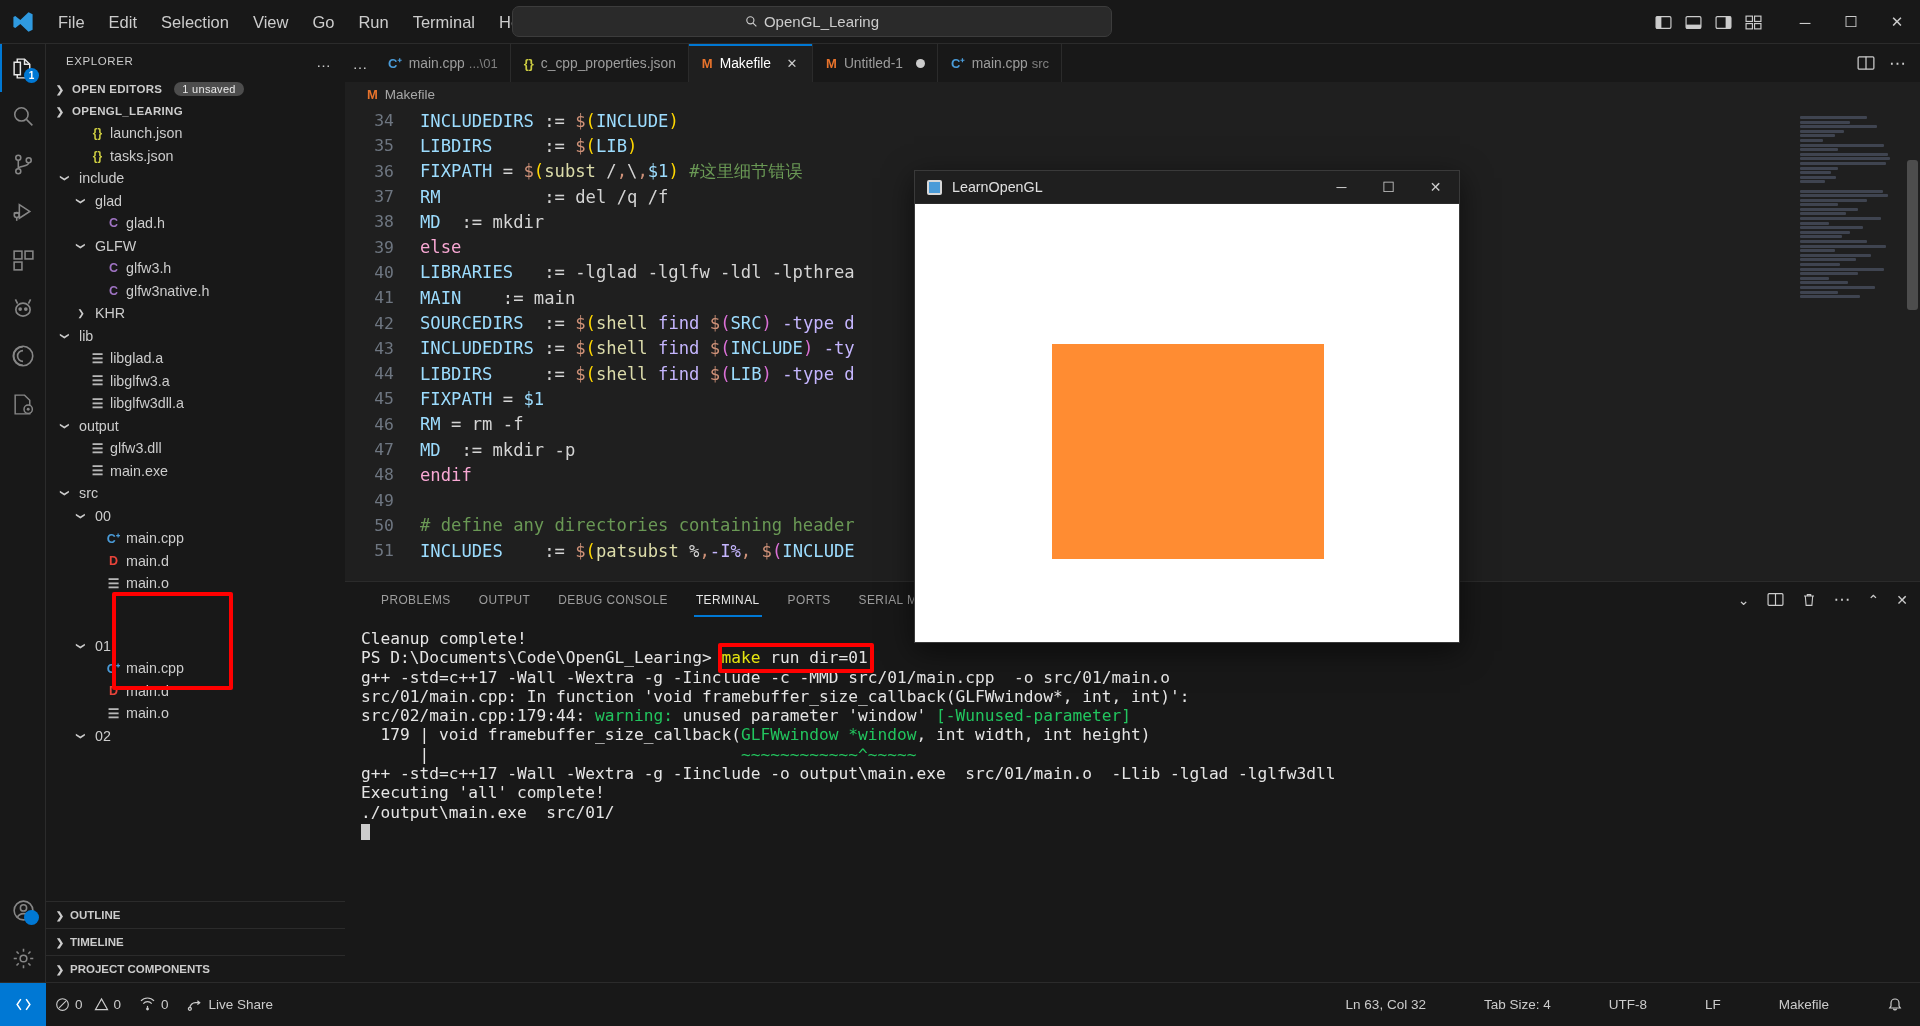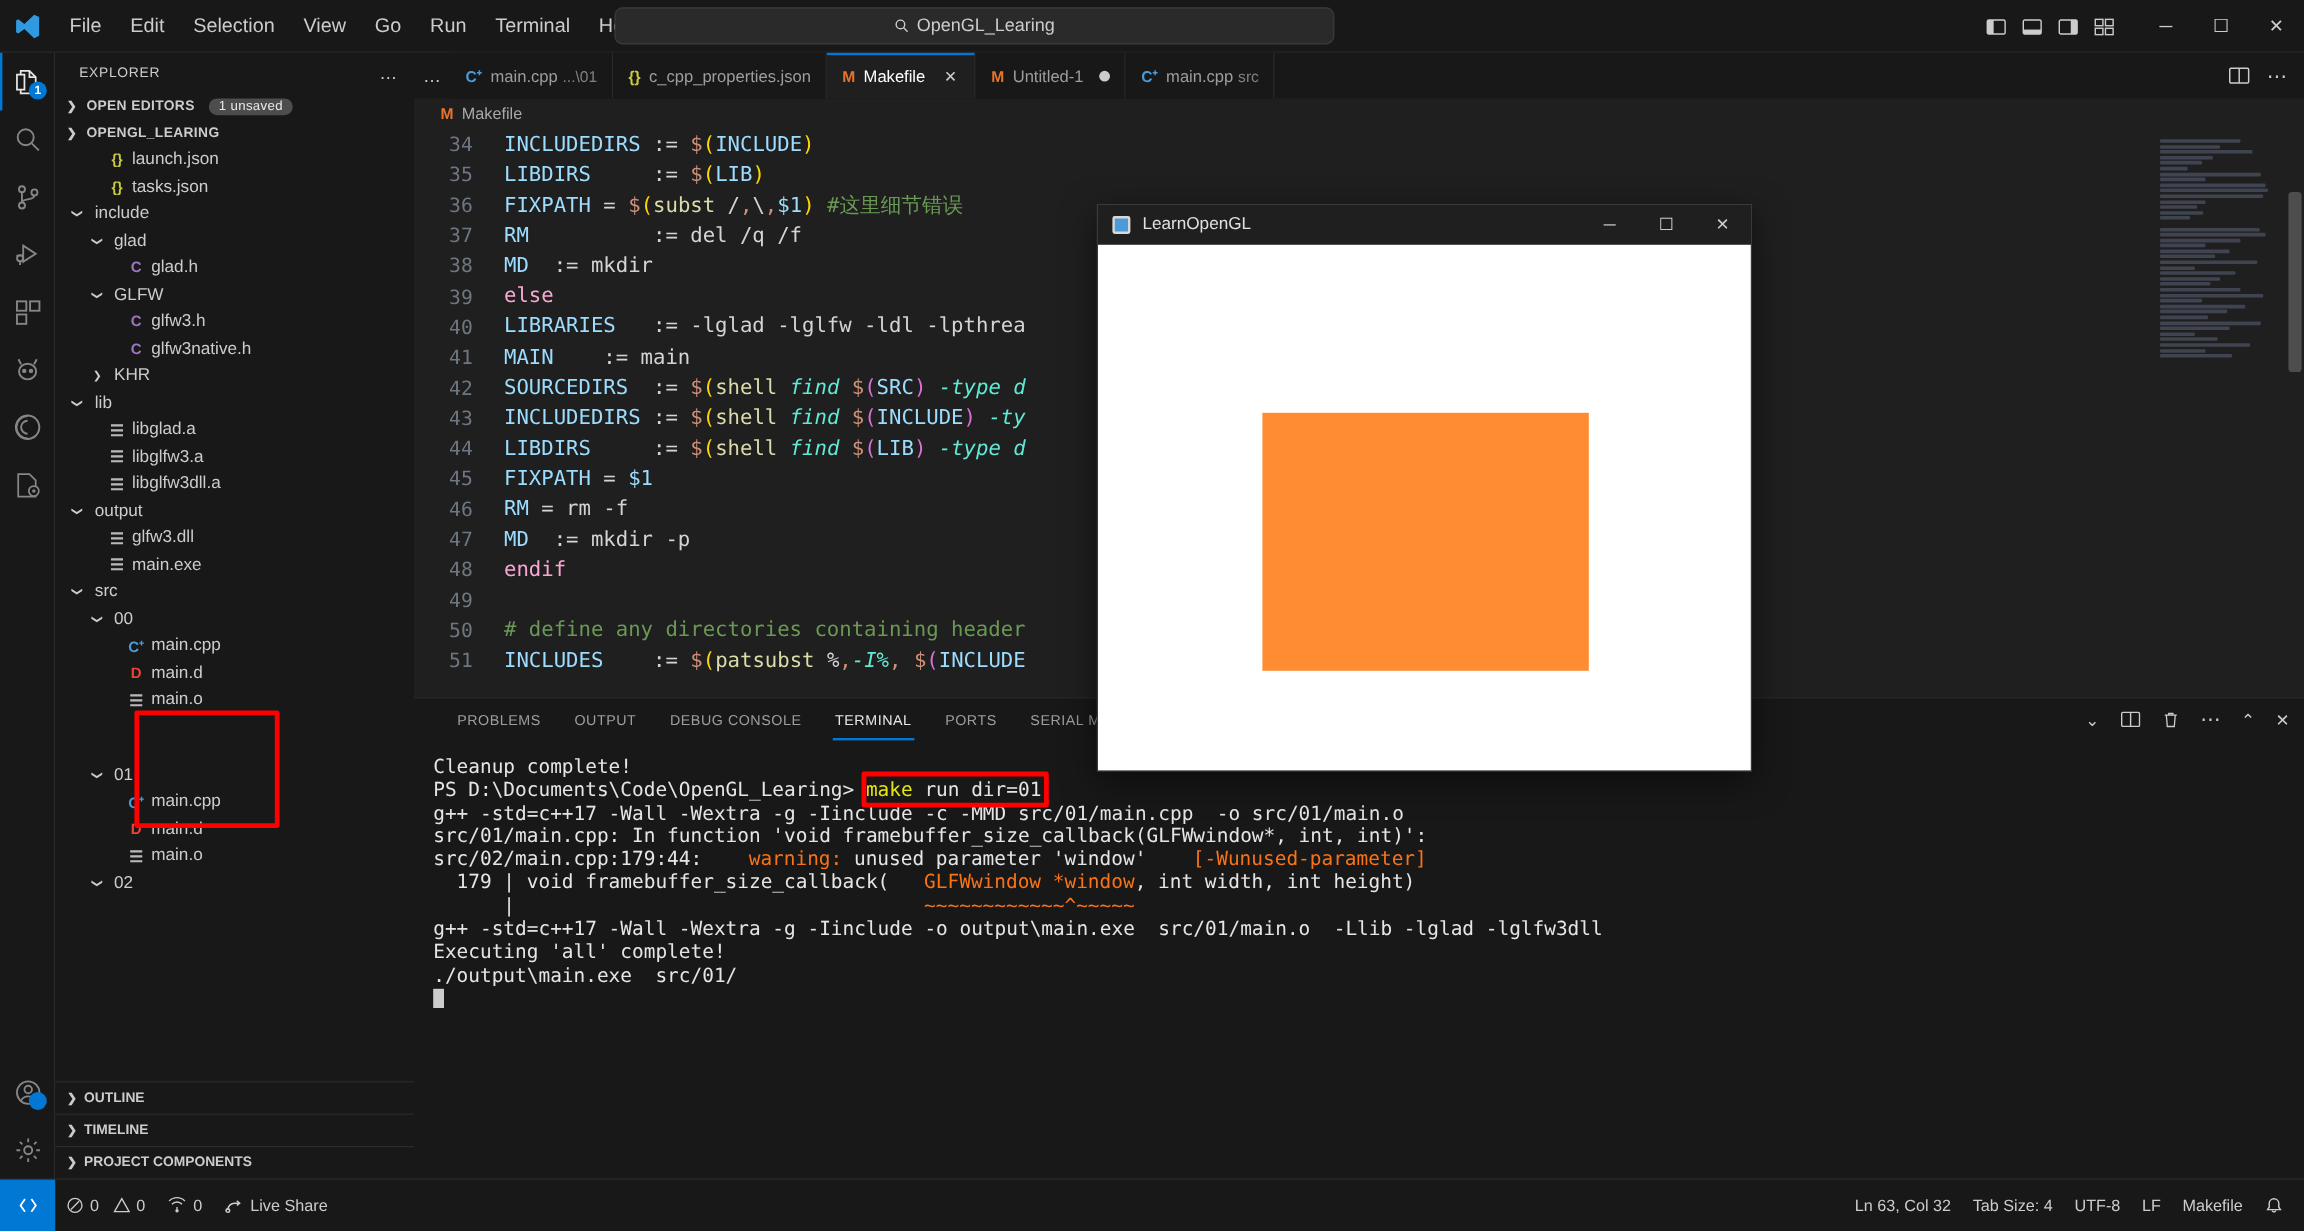--- a/index.html
+++ b/index.html
@@ -87,21 +87,21 @@
     font-size:17.2px; white-space:pre; }
   .lnum { width:75px; text-align:right; padding-right:26px; color:#6e7681; flex:0 0 auto; font-size:16.4px;}
   .ctext { color:#cccccc; }
   .k-var   { color:#9cdcfe; }
   .k-op    { color:#d4d4d4; }
   .k-dollar{ color:#ce9178; }
   .k-paren { color:#ffd700; }
   .k-paren2{ color:#da70d6; }
   .k-func  { color:#dcdcaa; }
   .k-kw    { color:#f9a8d4; }
-  .k-str   { color:#5eead4;font-style:italic; }
+  .k-str   { color:#c4b5fd; }
   .k-com   { color:#6a9955; }
   .k-plain { color:#d4d4d4; }
   #minimap { position:absolute; right:16px; top:0; width:104px; height:475px; background:#1f1f1f; }
   #minimap-lines { position:absolute; right:8px; top:10px; width:96px; }
   .mline { height:3px; margin-bottom:1.6px; background:#3f4450; border-radius:1px; }
   #editor-scroll { position:absolute; right:2px; top:54px; width:11px; height:150px;
     background:#4d4d4d; border-radius:3px; }
 
   
   #panel { position:absolute; left:0; top:537px; width:1575px; height:401px; background:#181818;
@@ -110,21 +110,21 @@
   .ptab { font-size:11.9px; letter-spacing:.45px; color:#9d9d9d; padding:0 14px; height:35px;
     display:flex; align-items:center; position:relative; }
   .ptab.active { color:#e7e7e7; }
   .ptab.active::after { content:""; position:absolute; left:12px; right:12px; bottom:0; height:1.6px; background:#0078d4; }
   #panel-actions { position:absolute; right:12px; top:0; height:35px; display:flex;
     align-items:center; gap:17px; color:#cccccc; font-size:14px; }
   #terminal { position:relative; padding:12px 0 0 16px; height:366px; overflow:hidden; }
   .tline { font-family:"DejaVu Sans Mono", monospace; font-size:16.2px; line-height:19.3px;
     color:#cccccc; white-space:pre; }
   .t-yellow { color:#e5e510; }
-  .t-magenta{ color:#f97316;margin-left:29px; }
+  .t-magenta{ color:#22c55e; }
   .t-white  { color:#e5e5e5; }
   #redbox-term { position:absolute; border:4px solid #ff0000; border-radius:2px;
     left:345px; top:19px; width:142px; height:32px; pointer-events:none; }
   #term-cursor { display:inline-block; width:9px; height:16px; background:#cccccc; vertical-align:-3px; }
 
   
   #glwin { position:absolute; left:914px; top:170px; width:546px; height:473px;
     background:#1f1f1f; border:1px solid #3a3a3a; box-shadow:0 8px 28px rgba(0,0,0,.55); }
   #glwin-title { height:33px; background:#1f1f1f; display:flex; align-items:center;
     border-bottom:1px solid #2b2b2b; }
@@ -137,21 +137,21 @@
   #glwin-canvas { position:relative; width:100%; height:438px; background:#ffffff; }
   #gl-rect { position:absolute; left:137px; top:140px; width:272px; height:215px; background:#ff8c32; }
 
   
   #statusbar { position:absolute; left:0; bottom:0; width:1920px; height:44px;
     background:#181818; display:flex; align-items:center; font-size:13.5px; color:#cccccc;
     border-top:1px solid #2b2b2b; }
   #status-remote { width:46px; height:44px; background:#0078d4; display:flex;
     align-items:center; justify-content:center; color:#ffffff; }
   .sitem { display:flex; align-items:center; gap:5px; padding:0 9px; height:44px; }
-  #status-right { margin-left:auto; display:flex; align-items:center; padding-right:8px; }
+  #status-right { margin-left:auto; display:flex; align-items:center; padding-right:8px;gap:40px; }
   svg { display:block; }
 </style>
 </head>
 <body>
 
 <div id="titlebar">
   <div id="vscode-logo">
     <svg width="24" height="24" viewBox="0 0 24 24">
       <path d="M17.5 2.2 L21.6 4.2 V19.8 L17.5 21.8 L9.3 14.1 L4.3 17.9 L2.4 16.9 V7.1 L4.3 6.1 L9.3 9.9 Z" fill="#2f9ae0"></path>
       <path d="M4.3 6.1 L9.3 9.9 L4.3 14.0 Z" fill="#1f6fb0" opacity="0"></path>

